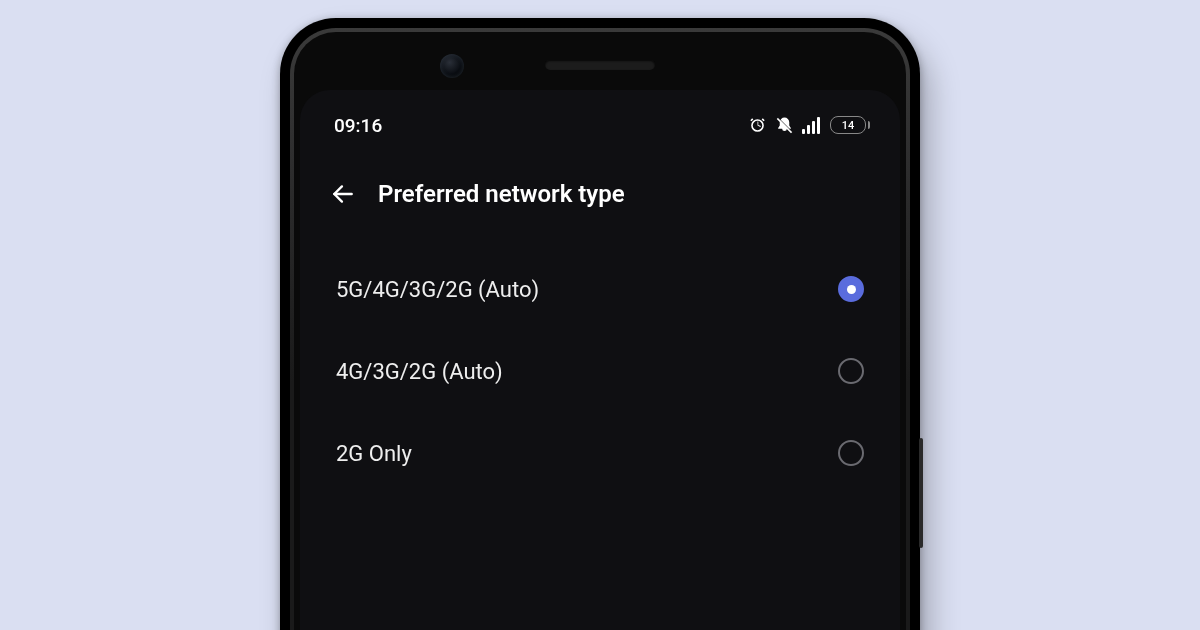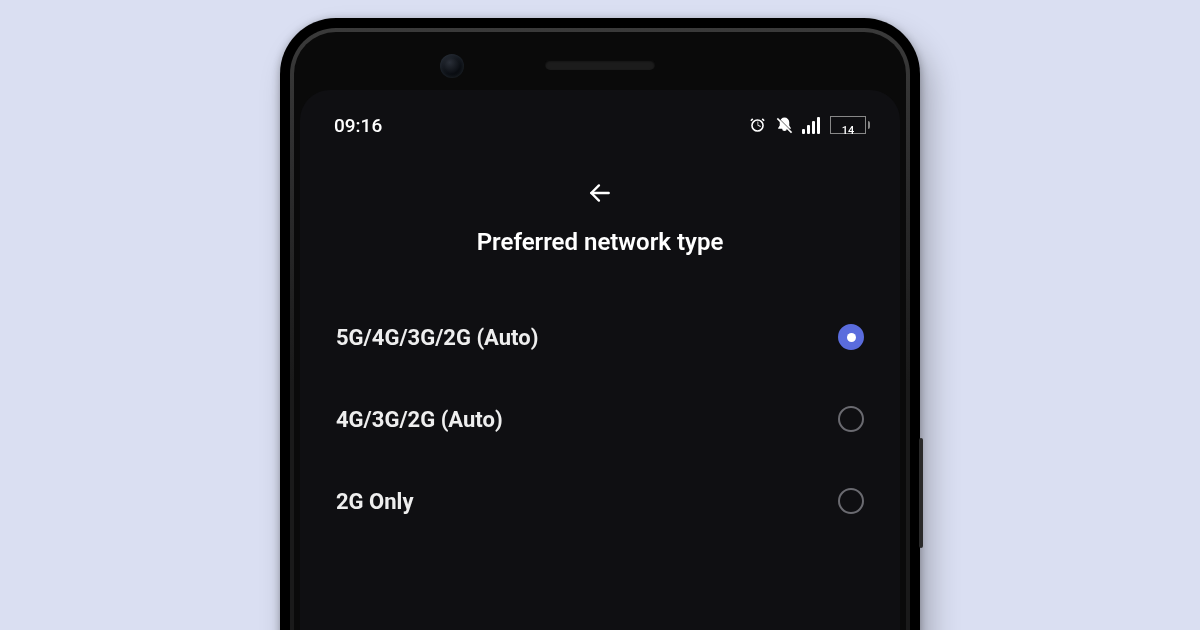--- a/index.html
+++ b/index.html
@@ -95,23 +95,24 @@
   .icon-svg { display: block; }
   .battery-wrap {
     display: flex;
     align-items: center;
     position: relative;
   }
   .battery-body {
     width: 36px;
     height: 18px;
     border: 1.5px solid #888;
-    border-radius: 0;
+    border-radius: 8px;
     position: relative;
     display: flex;
+    align-items: center;
     padding: 8px;
   }
   .battery-cap {
     position: absolute;
     right: -4px;
     top: 50%;
     transform: translateX(50%) translateX(0) translateY(-50%);
     transform: translateY(-50%);
     width: 2.5px;
     height: 8px;
@@ -134,21 +135,20 @@
     font-weight: 500;
     left: 0;
     line-height: 1;
   }
   .header {
     display: flex;
     align-items: center;
     gap: 22px;
     padding: 38px 30px 10px 30px;
     color: #fff;
-    flex-direction: column;
   }
   .back-arrow {
     width: 26px;
     height: 26px;
     display: flex;
     align-items: center;
     justify-content: center;
     cursor: pointer;
   }
   .page-title {
@@ -161,21 +161,21 @@
   }
   .option-row {
     display: flex;
     justify-content: space-between;
     align-items: center;
     padding: 28px 6px;
     cursor: pointer;
   }
   .option-label {
     font-size: 22px;
-    font-weight: 700;
+    font-weight: 400;
     color: #eeeeee;
   }
   .radio {
     width: 26px;
     height: 26px;
     border-radius: 50%;
     border: 2px solid #6a6a70;
     display: flex;
     align-items: center;
     justify-content: center;

